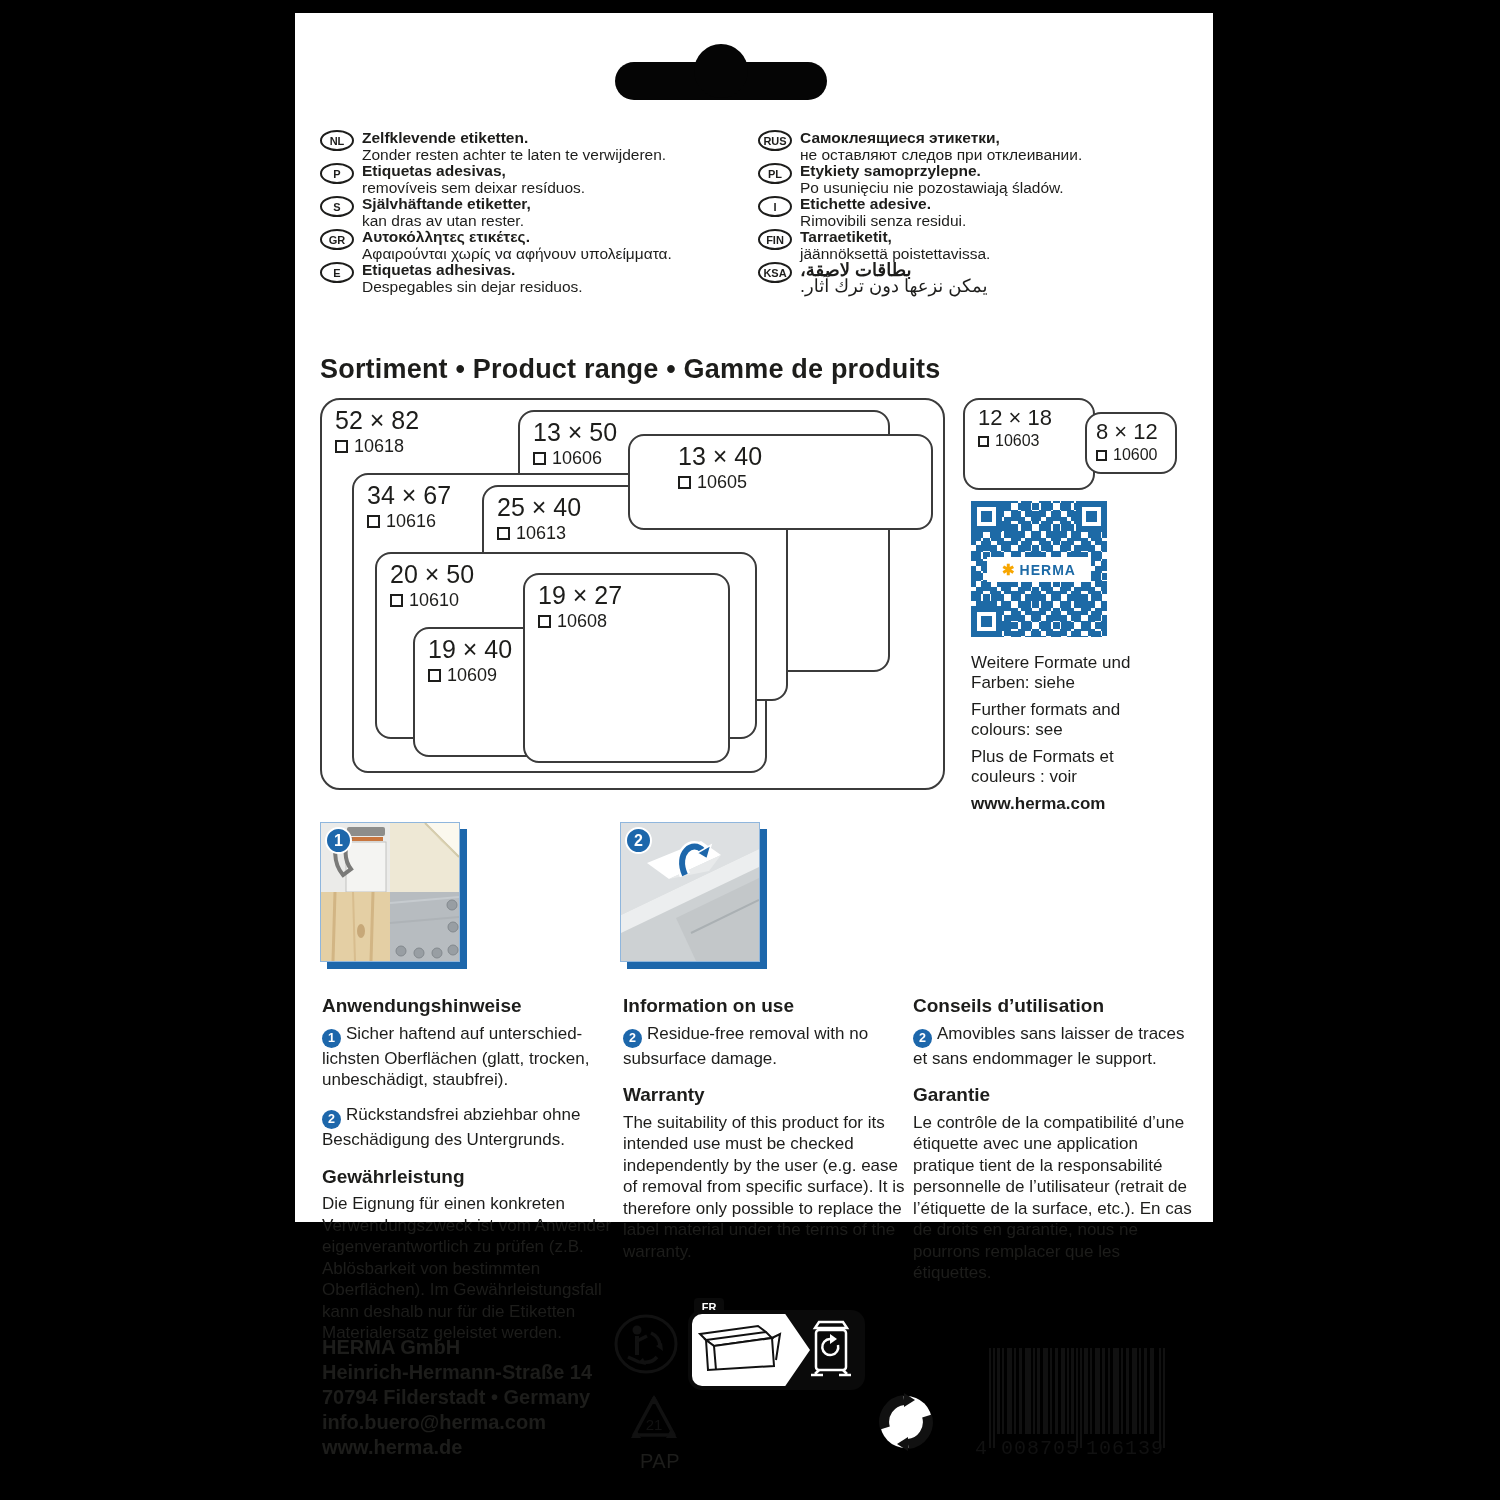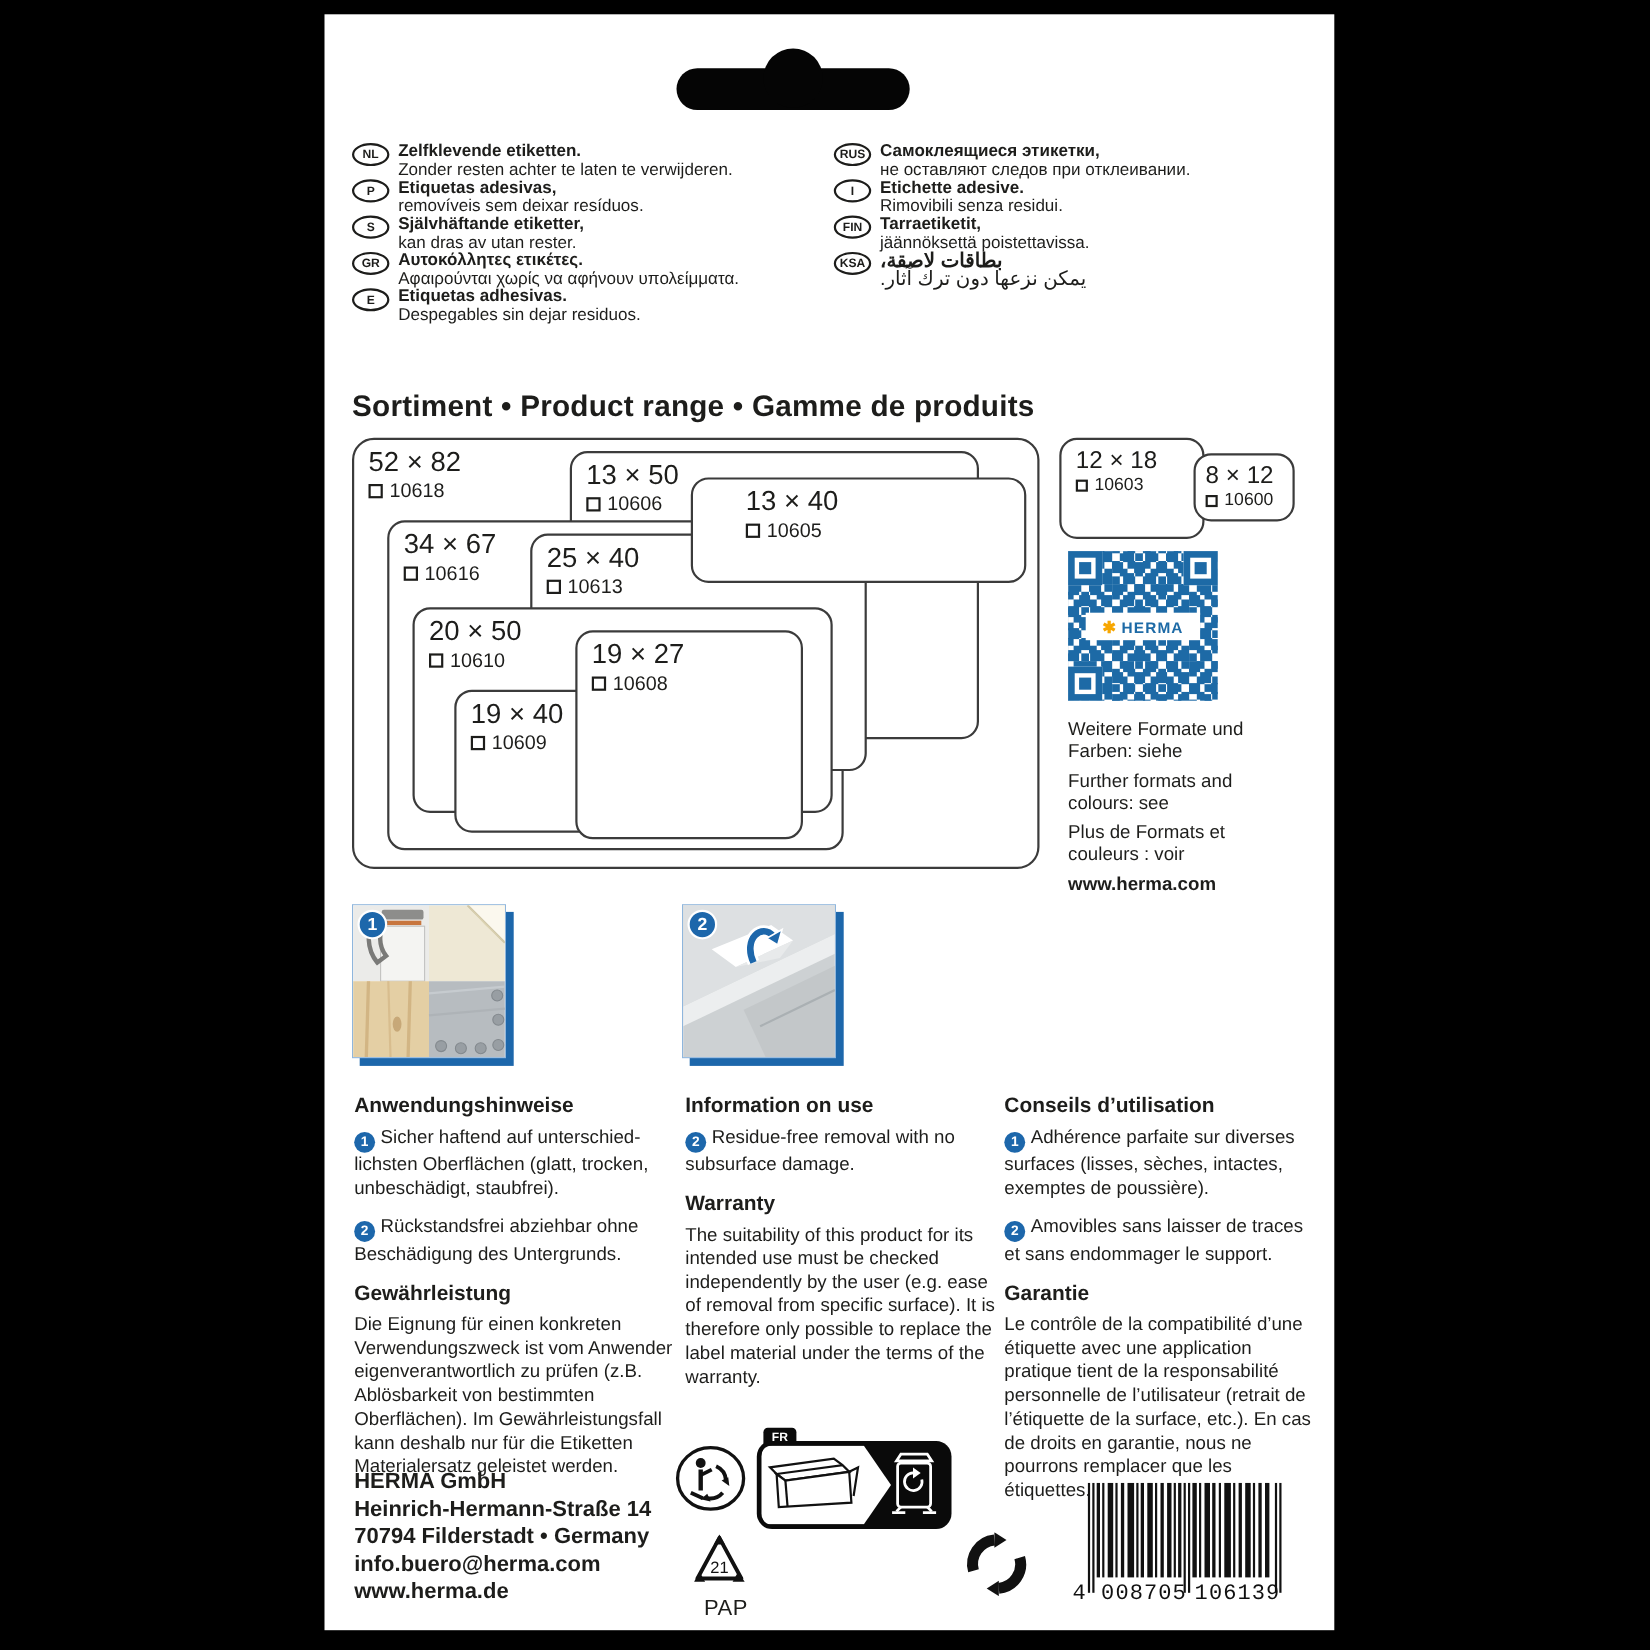--- a/index.html
+++ b/index.html
@@ -1,18 +1,18 @@
 <!DOCTYPE html>
 <html><head>
 <meta charset="utf-8">
 <style>
   html,body{margin:0;padding:0;background:#000;}
   .canvas{position:relative;width:1500px;height:1500px;background:#000;overflow:hidden;
           font-family:"Liberation Sans",sans-serif;color:#1d1d1b;}
-  .card{position:absolute;left:295px;top:13px;width:918px;height:1469px;background:#fff;}
+  .card{position:absolute;left:295px;top:13px;width:918px;height:1209px;background:#fff;}
 
   
   .tab-pill{position:absolute;left:320px;top:49px;width:212px;height:38px;background:#050505;border-radius:19px;}
   .tab-dome{position:absolute;left:399px;top:31px;width:54px;height:54px;background:#050505;border-radius:50%;}
 
   
   .lang-col{position:absolute;display:flex;flex-direction:column;}
   .lang-col.left{left:25px;top:117px;}
   .lang-col.right{left:463px;top:117px;}
   .lang-item{display:flex;align-items:flex-start;height:33px;}
@@ -117,20 +117,25 @@
         <span class="ltxt"><span class="lt">Etiquetas adhesivas.</span><br>
         <span>Despegables sin dejar residuos.</span></span>
       </div>
     </div>
 
     <div class="lang-col right">
       <div class="lang-item">
         <span class="lbadge">RUS</span>
         <span class="ltxt"><span class="lt">Самоклеящиеся этикетки,</span><br>
         <span>не оставляют следов при отклеивании.</span></span>
+      </div>
+      <div class="lang-item">
+        <span class="lbadge">PL</span>
+        <span class="ltxt"><span class="lt">Etykiety samoprzylepne.</span><br>
+        <span>Po usunięciu nie pozostawiają śladów.</span></span>
       </div>
       <div class="lang-item">
         <span class="lbadge">I</span>
         <span class="ltxt"><span class="lt">Etichette adesive.</span><br>
         <span>Rimovibili senza residui.</span></span>
       </div>
       <div class="lang-item">
         <span class="lbadge">FIN</span>
         <span class="ltxt"><span class="lt">Tarraetiketit,</span><br>
         <span>jäännöksettä poistettavissa.</span></span>
@@ -287,21 +292,20 @@
       <p class="cp">Die Eignung für einen konkreten Verwendungszweck ist vom Anwender eigenverantwortlich zu prüfen (z.B. Ablösbarkeit von bestimmten Oberflächen). Im Gewährleistungsfall kann deshalb nur für die Etiketten Materialersatz geleistet werden.</p>
     </div>
     <div class="col c2">
       <div class="ch">Information on use</div>
       <p class="cp"><span class="nbadge">2</span><span>Residue-free removal with no subsurface damage.</span></p>
       <div class="ch w">Warranty</div>
       <p class="cp">The suitability of this product for its intended use must be checked independently by the user (e.g. ease of removal from specific surface). It is therefore only possible to replace the label material under the terms of the warranty.</p>
     </div>
     <div class="col c3">
       <div class="ch">Conseils d’utilisation</div>
-      <p class="cp"><span class="nbadge">1</span><span>Adhérence parfaite sur diverses surfaces (lisses, sèches, intactes, exemptes de poussière).</span></p>
       <p class="cp"><span class="nbadge">2</span><span>Amovibles sans laisser de traces et sans endommager le support.</span></p>
       <div class="ch w">Garantie</div>
       <p class="cp">Le contrôle de la compatibilité d’une étiquette avec une application pratique tient de la responsabilité personnelle de l’utilisateur (retrait de l’étiquette de la surface, etc.). En cas de droits en garantie, nous ne pourrons remplacer que les étiquettes.</p>
     </div>
 
     <div class="address">
       <div>HERMA GmbH</div>
       <div>Heinrich-Hermann-Straße 14</div>
       <div>70794 Filderstadt • Germany</div>
       <div>info.buero@herma.com</div>

